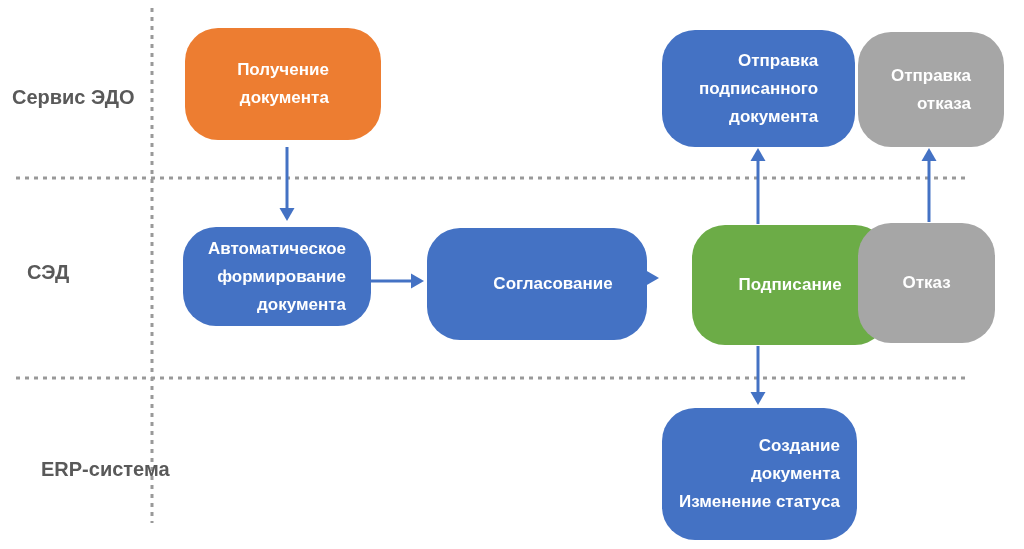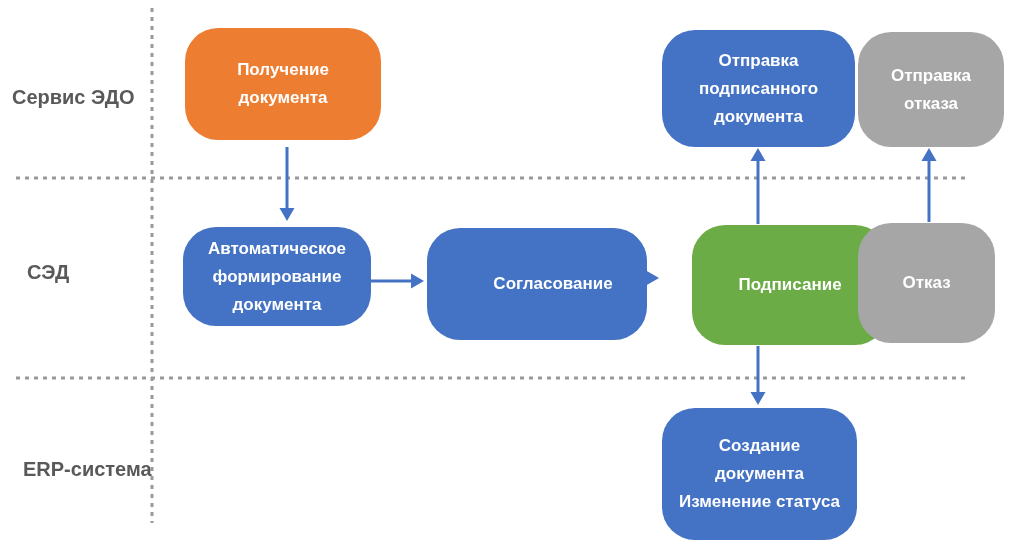--- a/index.html
+++ b/index.html
@@ -21,21 +21,21 @@
     font-size: 20px;
     font-weight: 700;
     white-space: nowrap;
   }
   .node {
     position: absolute;
     border-radius: 33px;
     display: flex;
     align-items: center;
     justify-content: center;
-    text-align: center;
+    text-align: right;
     color: #ffffff;
     font-size: 17px;
     font-weight: 600;
     line-height: 28px;
     white-space: pre-line;
   }
   .node.orange { background: #ED7D31; }
   .node.blue   { background: #4472C4; }
   .node.green  { background: #6CAC47; }
   .node.gray   { background: #A6A6A6; }
@@ -87,21 +87,21 @@
 
     <line class="edge-line" x1="929" y1="222" x2="929" y2="161"></line>
     <polygon class="edge-head" points="921.5,161 936.5,161 929,148"></polygon>
 
     <line class="edge-line" x1="758" y1="346" x2="758" y2="392"></line>
     <polygon class="edge-head" points="750.5,392 765.5,392 758,405"></polygon>
   </svg>
 
   <div class="lane-label" style="left:12px; top:86px;">Сервис ЭДО</div>
   <div class="lane-label" style="left:27px; top:261px;">СЭД</div>
-  <div class="lane-label" style="left:23px; top:458px;text-align:center;">ERP-система</div>
+  <div class="lane-label" style="left:41px; top:458px;text-align:center;">ERP-система</div>
 
   <div class="node orange" style="left:185px; top:28px; width:196px; height:112px;">Получение
 документа</div>
   <div class="node blue" style="left:662px; top:30px; width:193px; height:117px;">Отправка
 подписанного
 документа</div>
   <div class="node gray" style="left:858px; top:32px; width:146px; height:115px;">Отправка
 отказа</div>
 
   <div class="node blue" style="left:183px; top:227px; width:188px; height:99px;">Автоматическое

